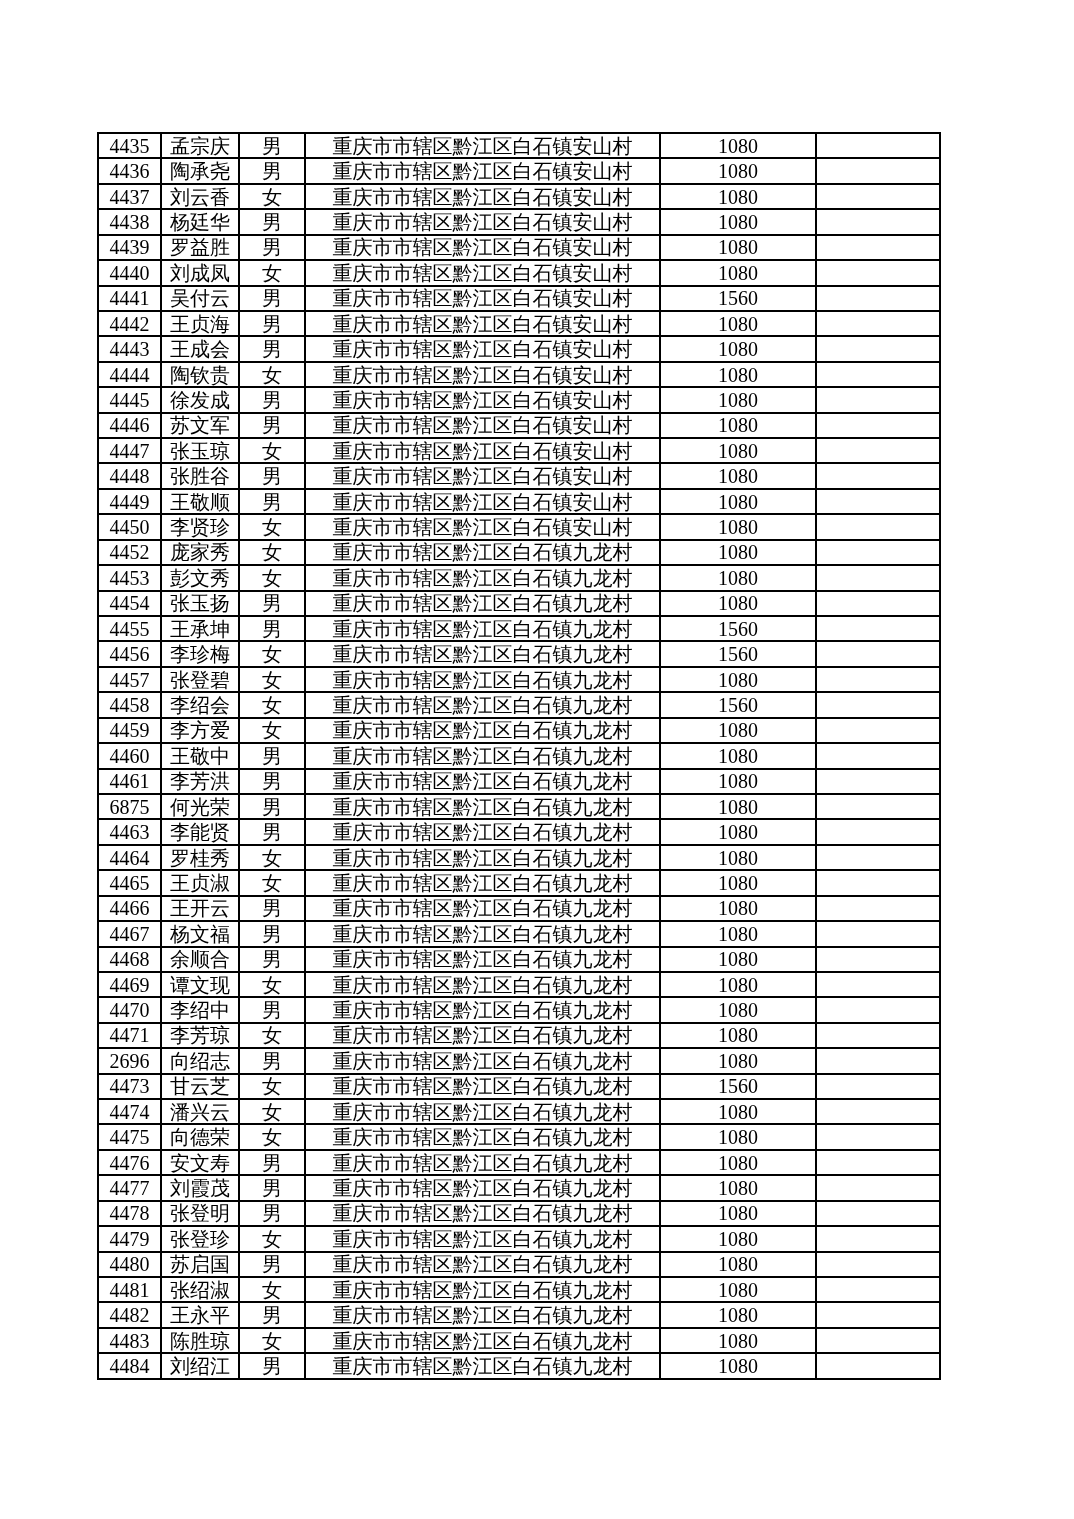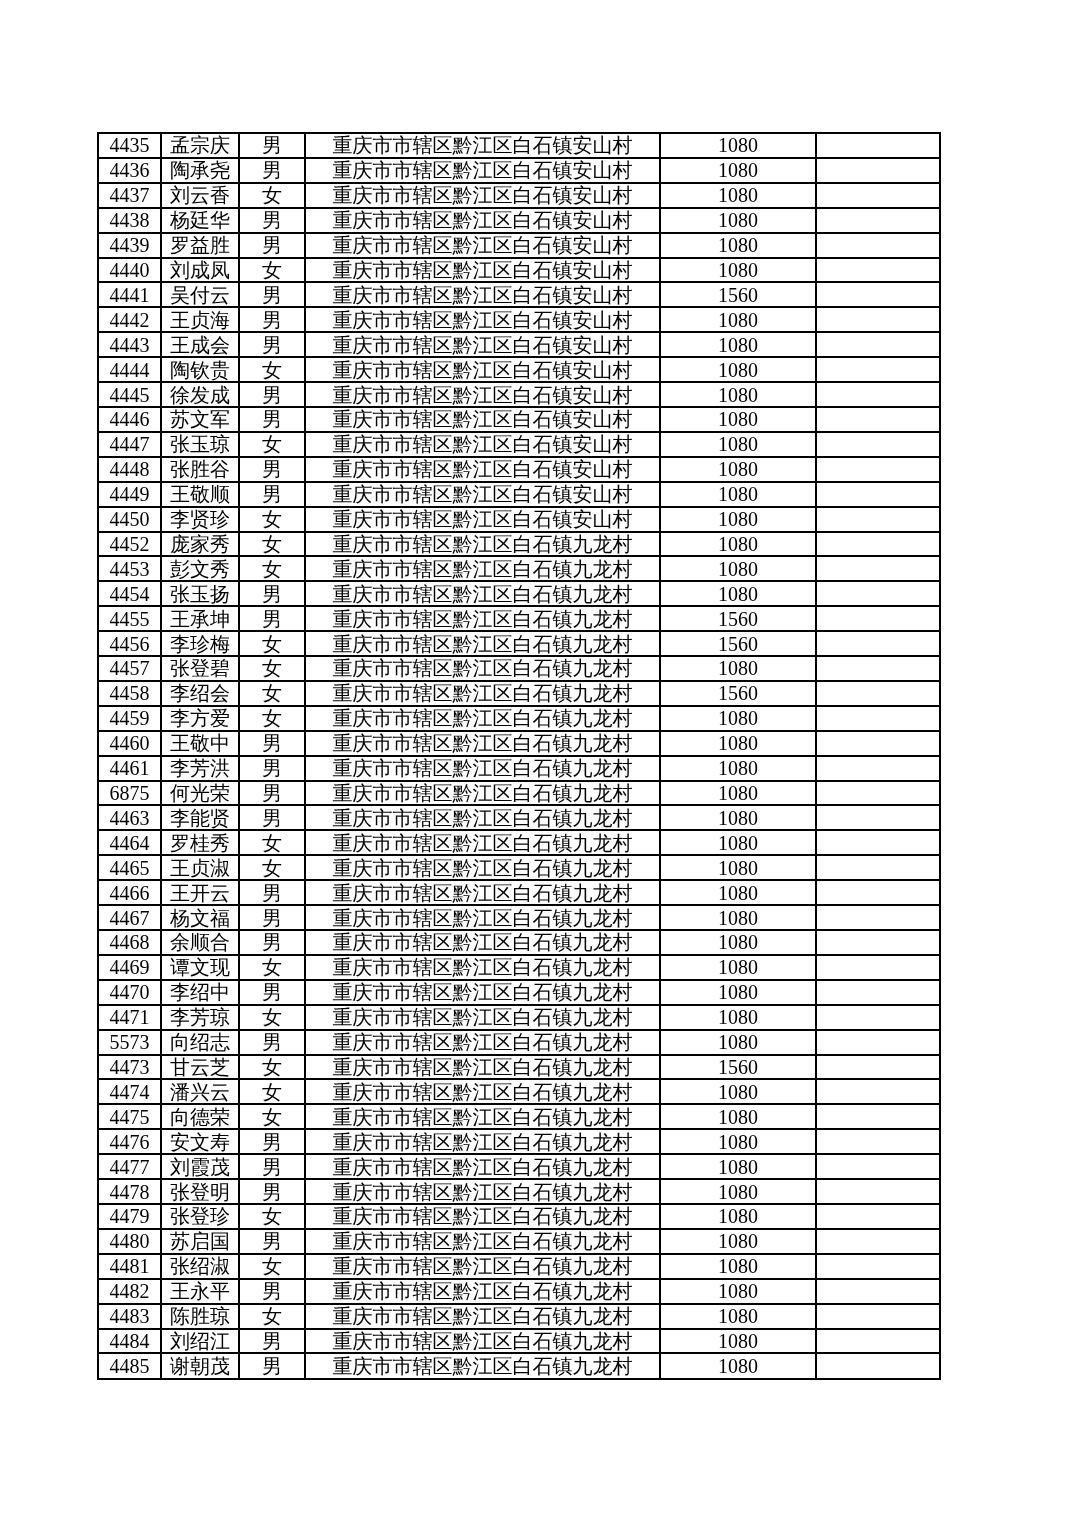--- a/index.html
+++ b/index.html
@@ -339,21 +339,21 @@
         </tr>
         <tr>
           <td>4471</td>
           <td>李芳琼</td>
           <td>女</td>
           <td>重庆市市辖区黔江区白石镇九龙村</td>
           <td>1080</td>
           <td></td>
         </tr>
         <tr>
-          <td>5573</td>
+          <td>2696</td>
           <td>向绍志</td>
           <td>男</td>
           <td>重庆市市辖区黔江区白石镇九龙村</td>
           <td>1080</td>
           <td></td>
         </tr>
         <tr>
           <td>4473</td>
           <td>甘云芝</td>
           <td>女</td>
@@ -437,28 +437,20 @@
           <td>4483</td>
           <td>陈胜琼</td>
           <td>女</td>
           <td>重庆市市辖区黔江区白石镇九龙村</td>
           <td>1080</td>
           <td></td>
         </tr>
         <tr>
           <td>4484</td>
           <td>刘绍江</td>
-          <td>男</td>
-          <td>重庆市市辖区黔江区白石镇九龙村</td>
-          <td>1080</td>
-          <td></td>
-        </tr>
-        <tr>
-          <td>4485</td>
-          <td>谢朝茂</td>
           <td>男</td>
           <td>重庆市市辖区黔江区白石镇九龙村</td>
           <td>1080</td>
           <td></td>
         </tr>
       </tbody>
   </table>
 </div>
 
 </body></html>

